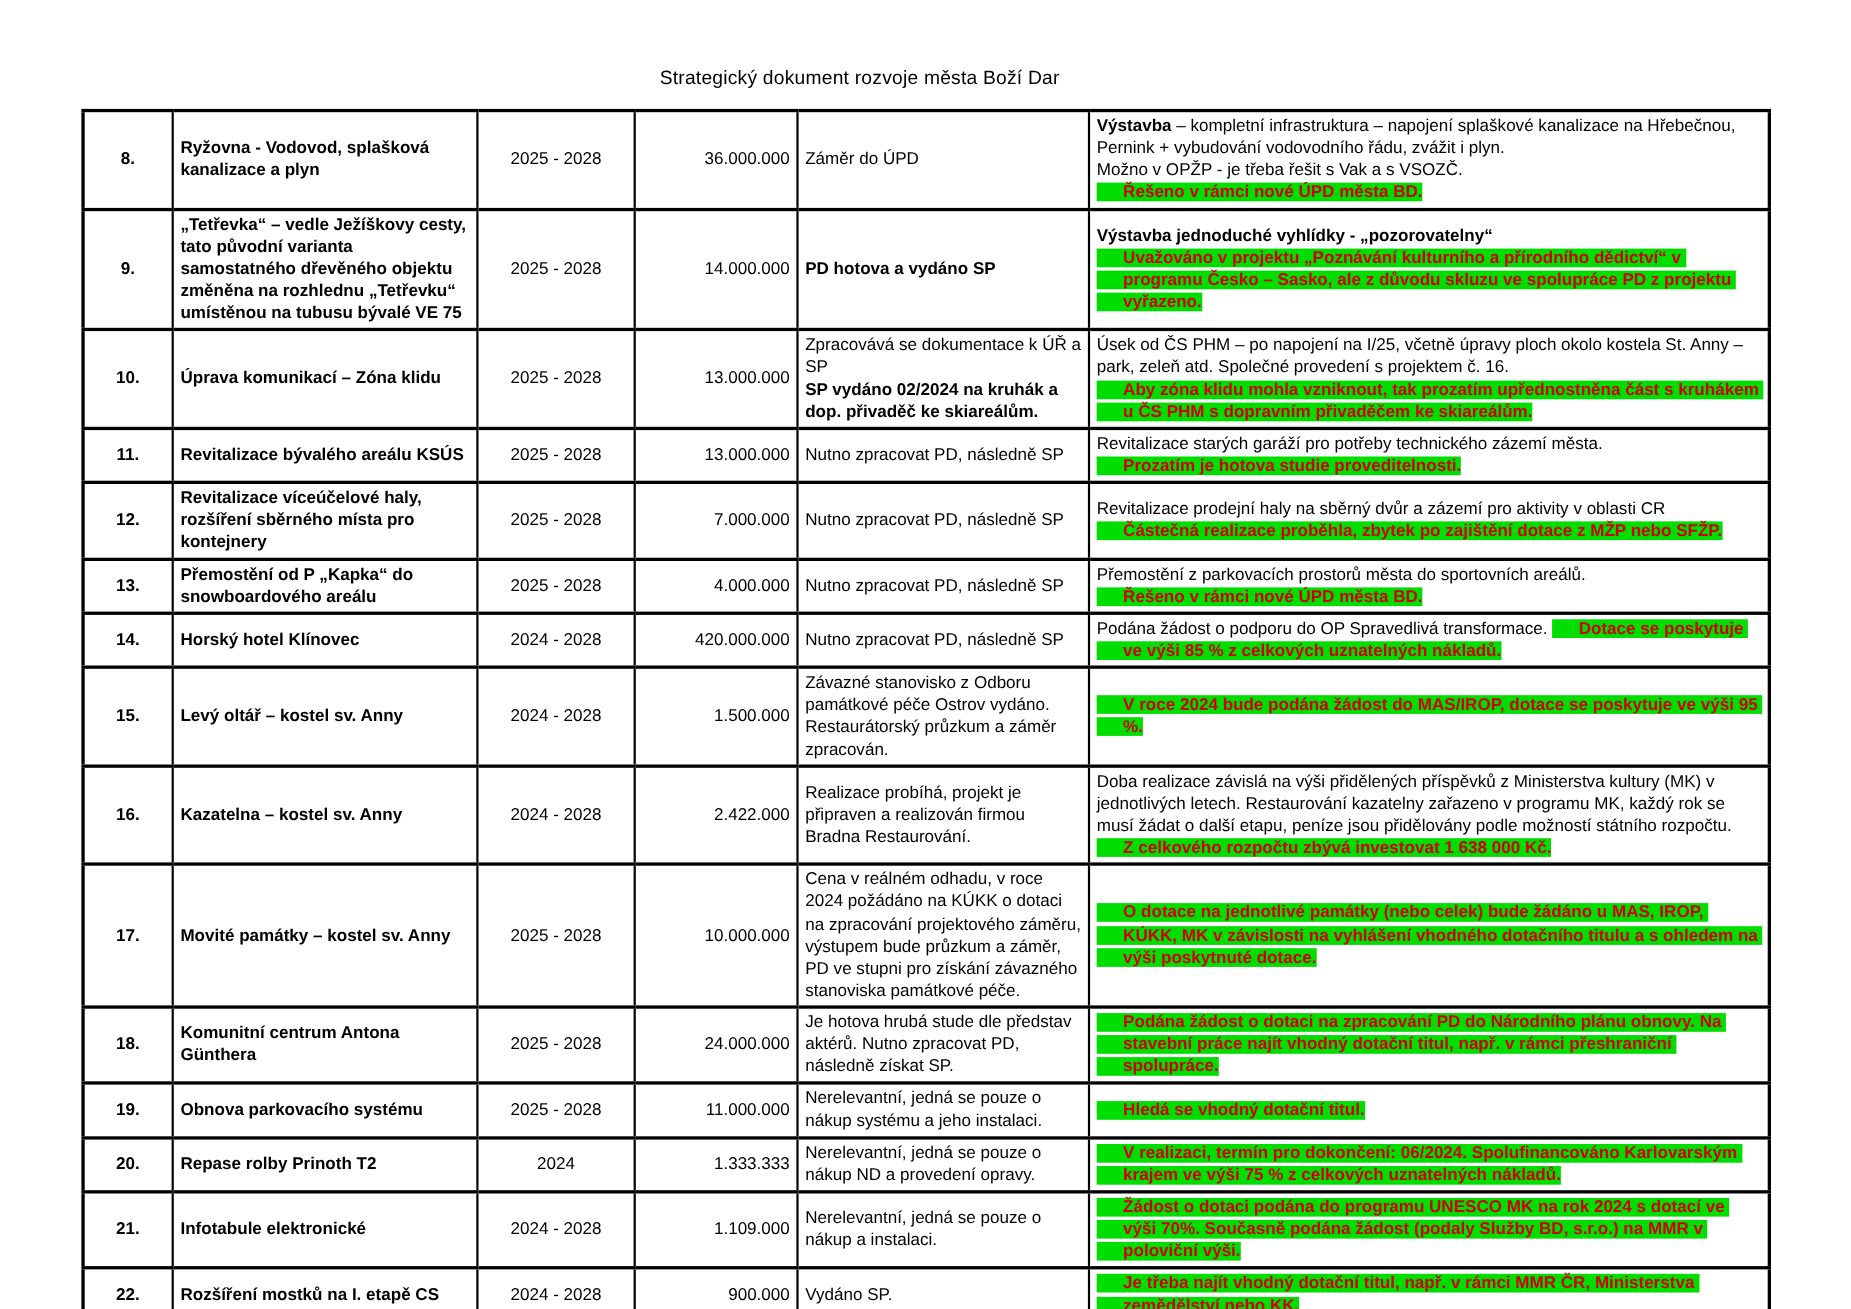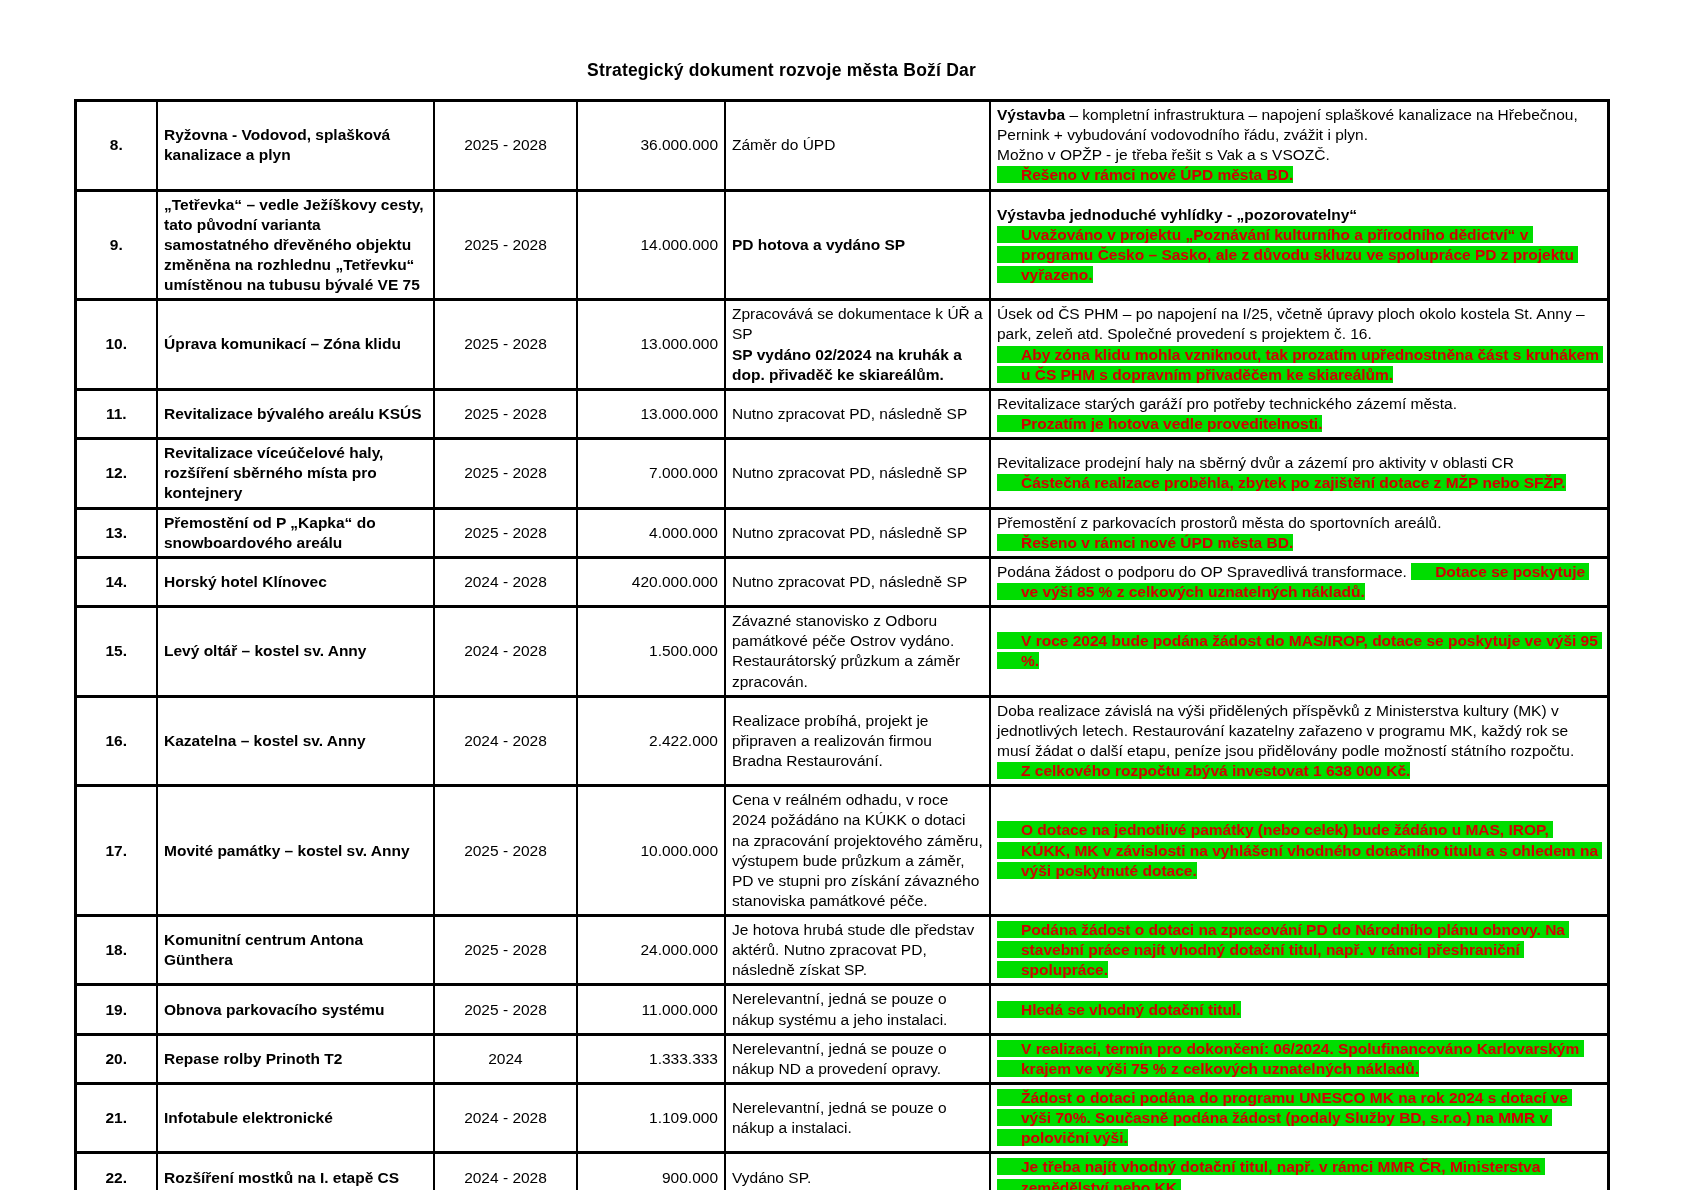--- a/index.html
+++ b/index.html
@@ -5,21 +5,21 @@
   html,body{margin:0;padding:0;}
   body{
     width:1683px;height:1190px;background:#ffffff;overflow:hidden;
     font-family:"Liberation Sans","DejaVu Sans",sans-serif;
     color:#000;
   }
   .page{position:relative;width:1683px;height:1190px;}
   .doc-title{
     margin:60px auto 18px auto;width:1533px;padding-right:120px;
     box-sizing:border-box;text-align:center;
-    font-size:17.5px;font-weight:bold;letter-spacing:0.2px;
+    font-size:17.5px;font-weight:normal;letter-spacing:0.2px;
   }
   table.projects{
     width:1533px;margin:0 auto;border-collapse:collapse;table-layout:fixed;
     border:3px solid #000;
     font-size:15.5px;line-height:1.3;
   }
   table.projects td{
     border-left:2px solid #000;border-right:2px solid #000;
     border-top:3px solid #000;border-bottom:3px solid #000;
     padding:3px 6px;vertical-align:middle;
@@ -87,21 +87,21 @@
           <td class="c-notes"><span class="runs"><span class="run-normal">Úsek od ČS PHM – po napojení na I/25, včetně úpravy ploch okolo kostela St. Anny – park, zeleň atd. Společné provedení s projektem č. 16.
 </span><span class="run-hl">Aby zóna klidu mohla vzniknout, tak prozatím upřednostněna část s kruhákem u ČS PHM s dopravním přivaděčem ke skiareálům.</span></span></td>
         </tr>
         <tr>
           <td class="c-num"><span class="runs"><span class="run-bold">11.</span></span></td>
           <td class="c-name"><span class="runs"><span class="run-bold">Revitalizace bývalého areálu KSÚS</span></span></td>
           <td class="c-years"><span class="runs"><span class="run-normal">2025 - 2028</span></span></td>
           <td class="c-amount"><span class="runs"><span class="run-normal">13.000.000</span></span></td>
           <td class="c-status"><span class="runs"><span class="run-normal">Nutno zpracovat PD, následně SP</span></span></td>
           <td class="c-notes"><span class="runs"><span class="run-normal">Revitalizace starých garáží pro potřeby technického zázemí města.
-</span><span class="run-hl">Prozatím je hotova vedle proveditelnosti.</span></span></td>
+</span><span class="run-hl">Prozatím je hotova studie proveditelnosti.</span></span></td>
         </tr>
         <tr>
           <td class="c-num"><span class="runs"><span class="run-bold">12.</span></span></td>
           <td class="c-name"><span class="runs"><span class="run-bold">Revitalizace víceúčelové haly, rozšíření sběrného místa pro kontejnery</span></span></td>
           <td class="c-years"><span class="runs"><span class="run-normal">2025 - 2028</span></span></td>
           <td class="c-amount"><span class="runs"><span class="run-normal">7.000.000</span></span></td>
           <td class="c-status"><span class="runs"><span class="run-normal">Nutno zpracovat PD, následně SP</span></span></td>
           <td class="c-notes"><span class="runs"><span class="run-normal">Revitalizace prodejní haly na sběrný dvůr a zázemí pro aktivity v oblasti CR
 </span><span class="run-hl">Částečná realizace proběhla, zbytek po zajištění dotace z MŽP nebo SFŽP.</span></span></td>
         </tr>

